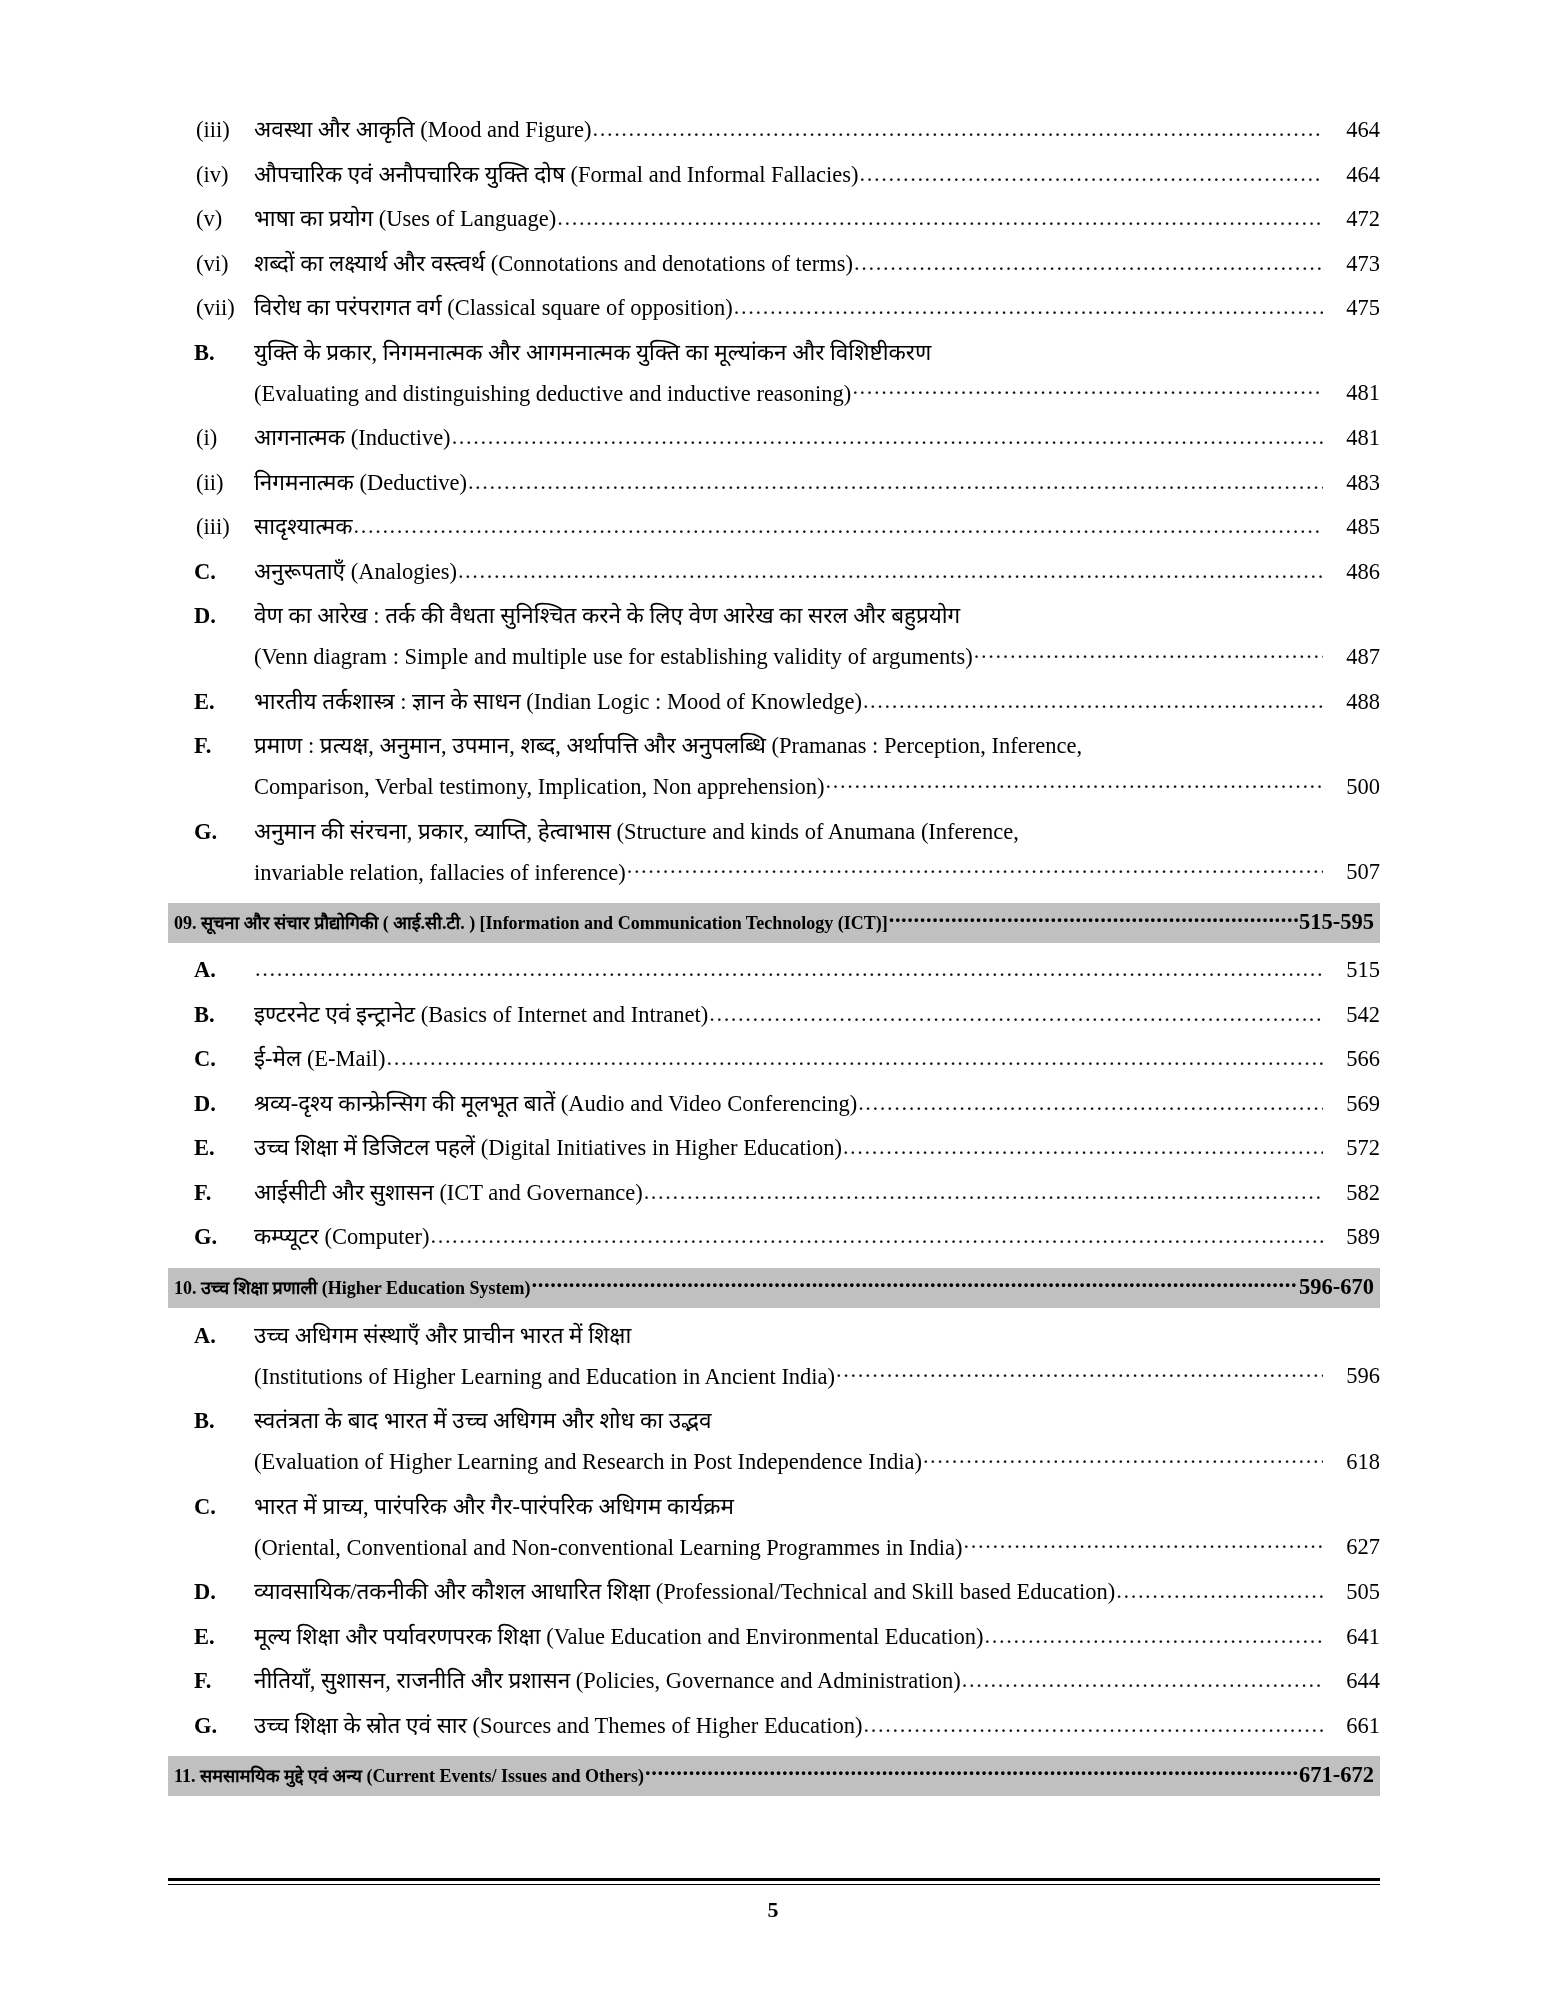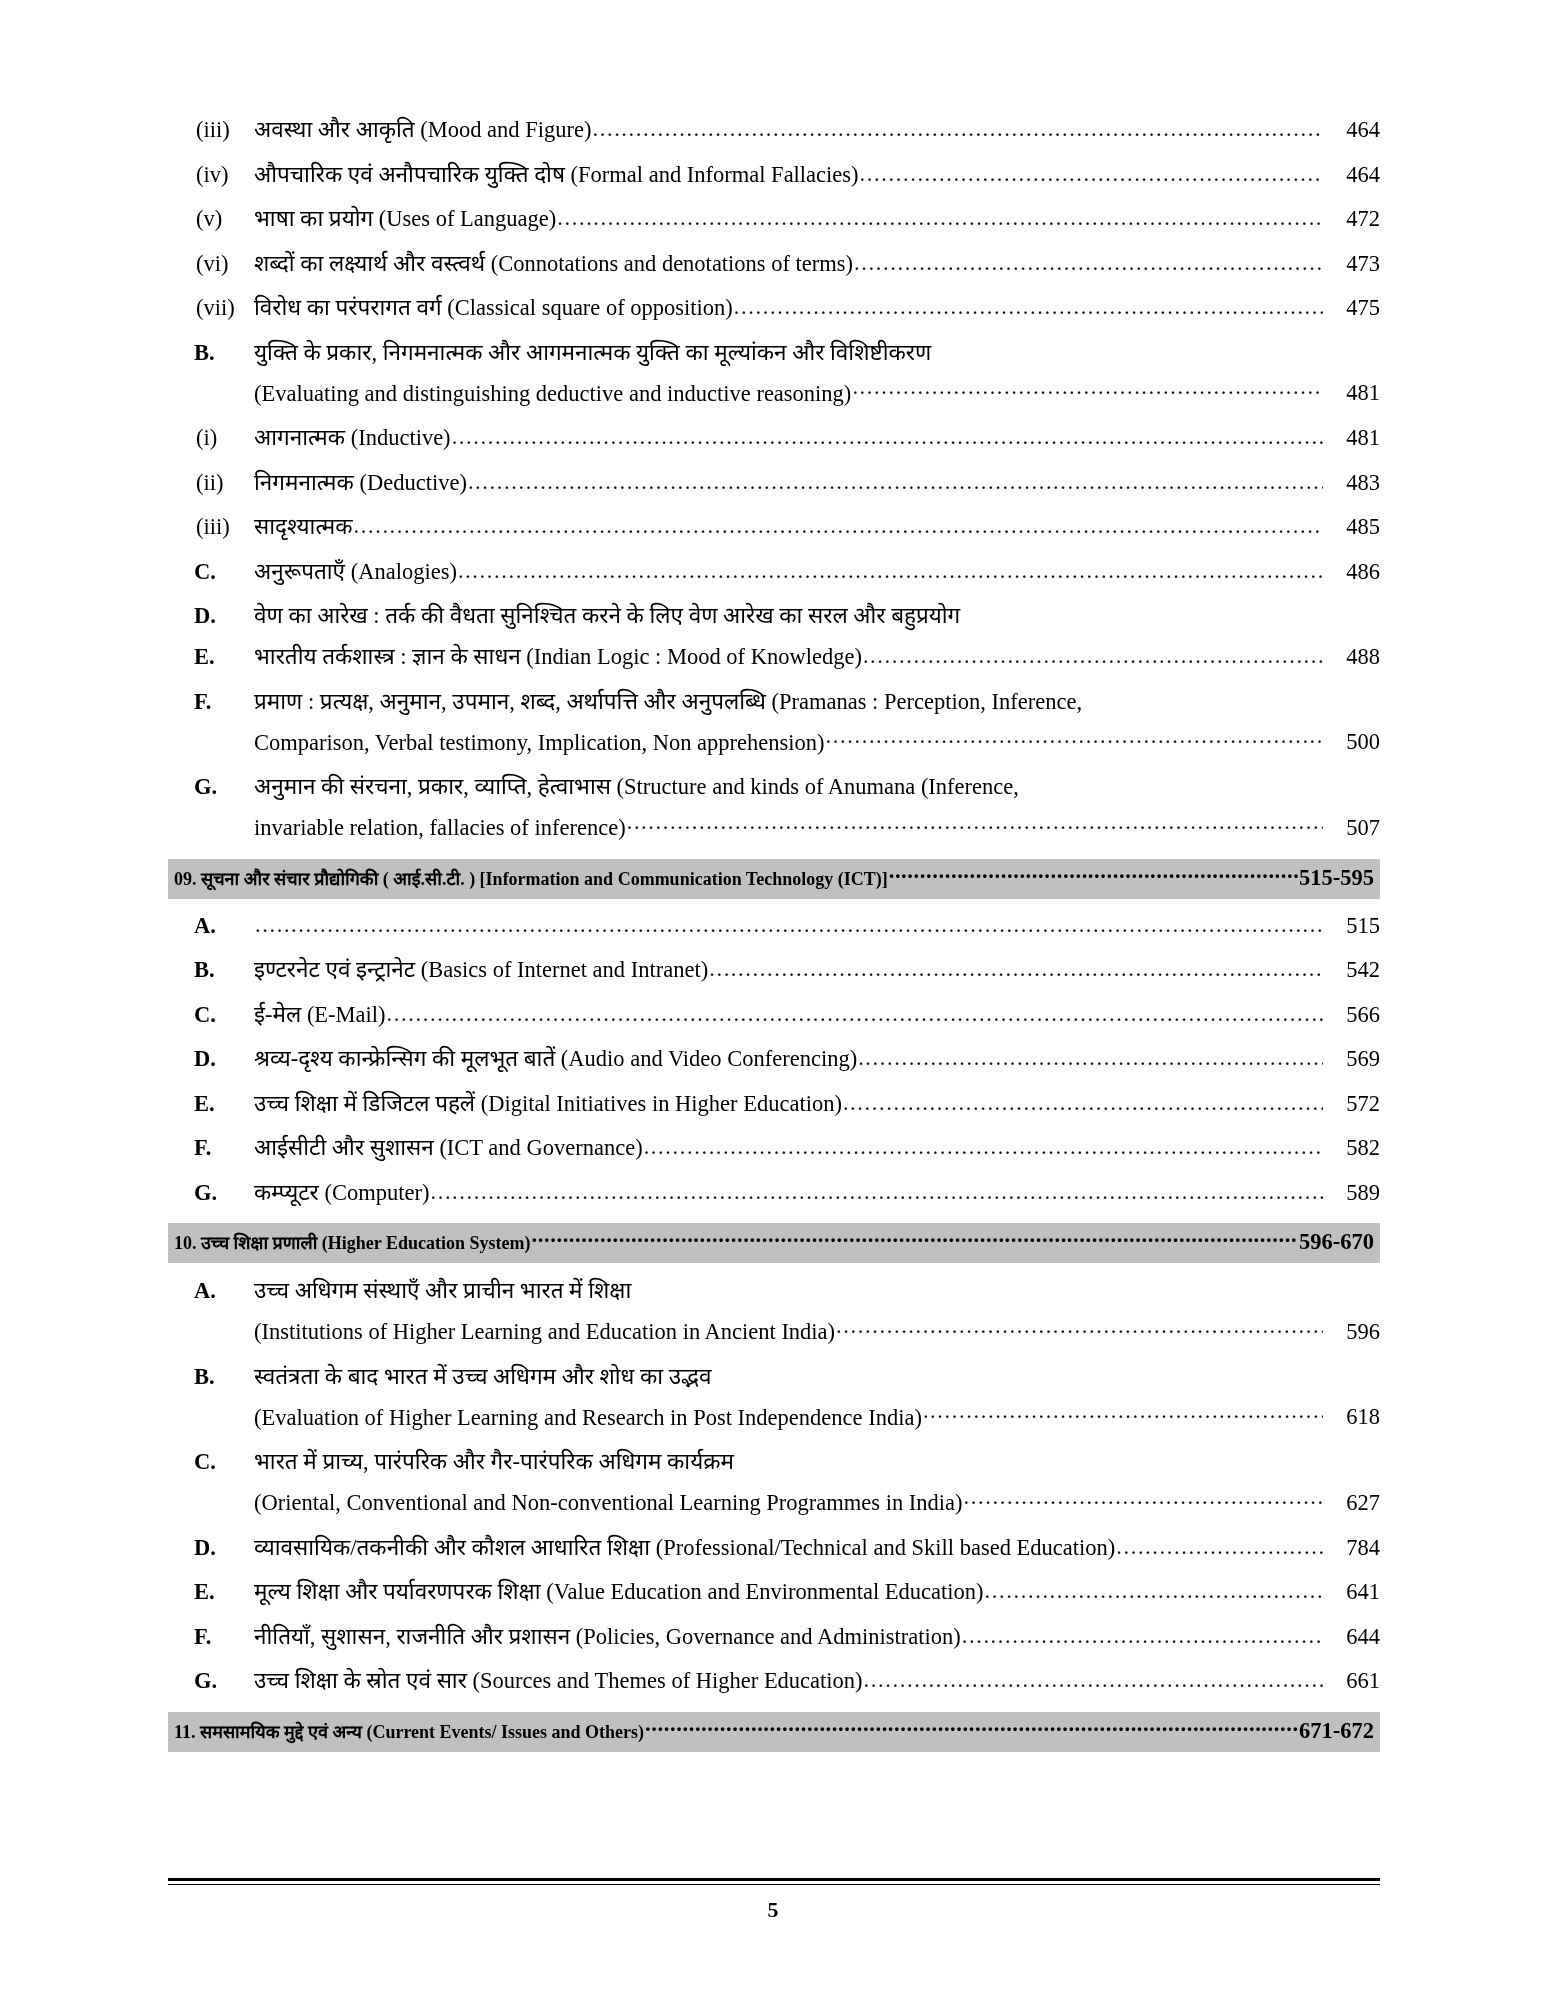--- a/index.html
+++ b/index.html
@@ -225,20 +225,25 @@
       <div class="row">
         <span class="marker alpha">C.</span>
         <span class="title">अनुरूपताएँ (Analogies)</span>
         <span class="leader"></span>
         <span class="pageno">486</span>
       </div>
       <div class="row noleader tight">
         <span class="marker alpha">D.</span>
         <span class="title">वेण का आरेख : तर्क की वैधता सुनिश्चित करने के लिए वेण आरेख का सरल और बहुप्रयोग</span>
       </div>
+      <div class="cont">
+        <span class="title">(Venn diagram : Simple and multiple use for establishing validity of arguments)</span>
+        <span class="leader"></span>
+        <span class="pageno">487</span>
+      </div>
       <div class="row">
         <span class="marker alpha">E.</span>
         <span class="title">भारतीय तर्कशास्त्र : ज्ञान के साधन (Indian Logic : Mood of Knowledge)</span>
         <span class="leader"></span>
         <span class="pageno">488</span>
       </div>
       <div class="row noleader tight">
         <span class="marker alpha">F.</span>
         <span class="title">प्रमाण : प्रत्यक्ष, अनुमान, उपमान, शब्द, अर्थापत्ति और अनुपलब्धि (Pramanas : Perception, Inference,</span>
       </div>
@@ -331,21 +336,21 @@
       </div>
       <div class="cont">
         <span class="title">(Oriental, Conventional and Non-conventional Learning Programmes in India)</span>
         <span class="leader"></span>
         <span class="pageno">627</span>
       </div>
       <div class="row">
         <span class="marker alpha">D.</span>
         <span class="title">व्यावसायिक/तकनीकी और कौशल आधारित शिक्षा (Professional/Technical and Skill based Education)</span>
         <span class="leader"></span>
-        <span class="pageno">784</span>
+        <span class="pageno">505</span>
       </div>
       <div class="row">
         <span class="marker alpha">E.</span>
         <span class="title">मूल्य शिक्षा और पर्यावरणपरक शिक्षा (Value Education and Environmental Education)</span>
         <span class="leader"></span>
         <span class="pageno">641</span>
       </div>
       <div class="row">
         <span class="marker alpha">F.</span>
         <span class="title">नीतियाँ, सुशासन, राजनीति और प्रशासन (Policies, Governance and Administration)</span>

